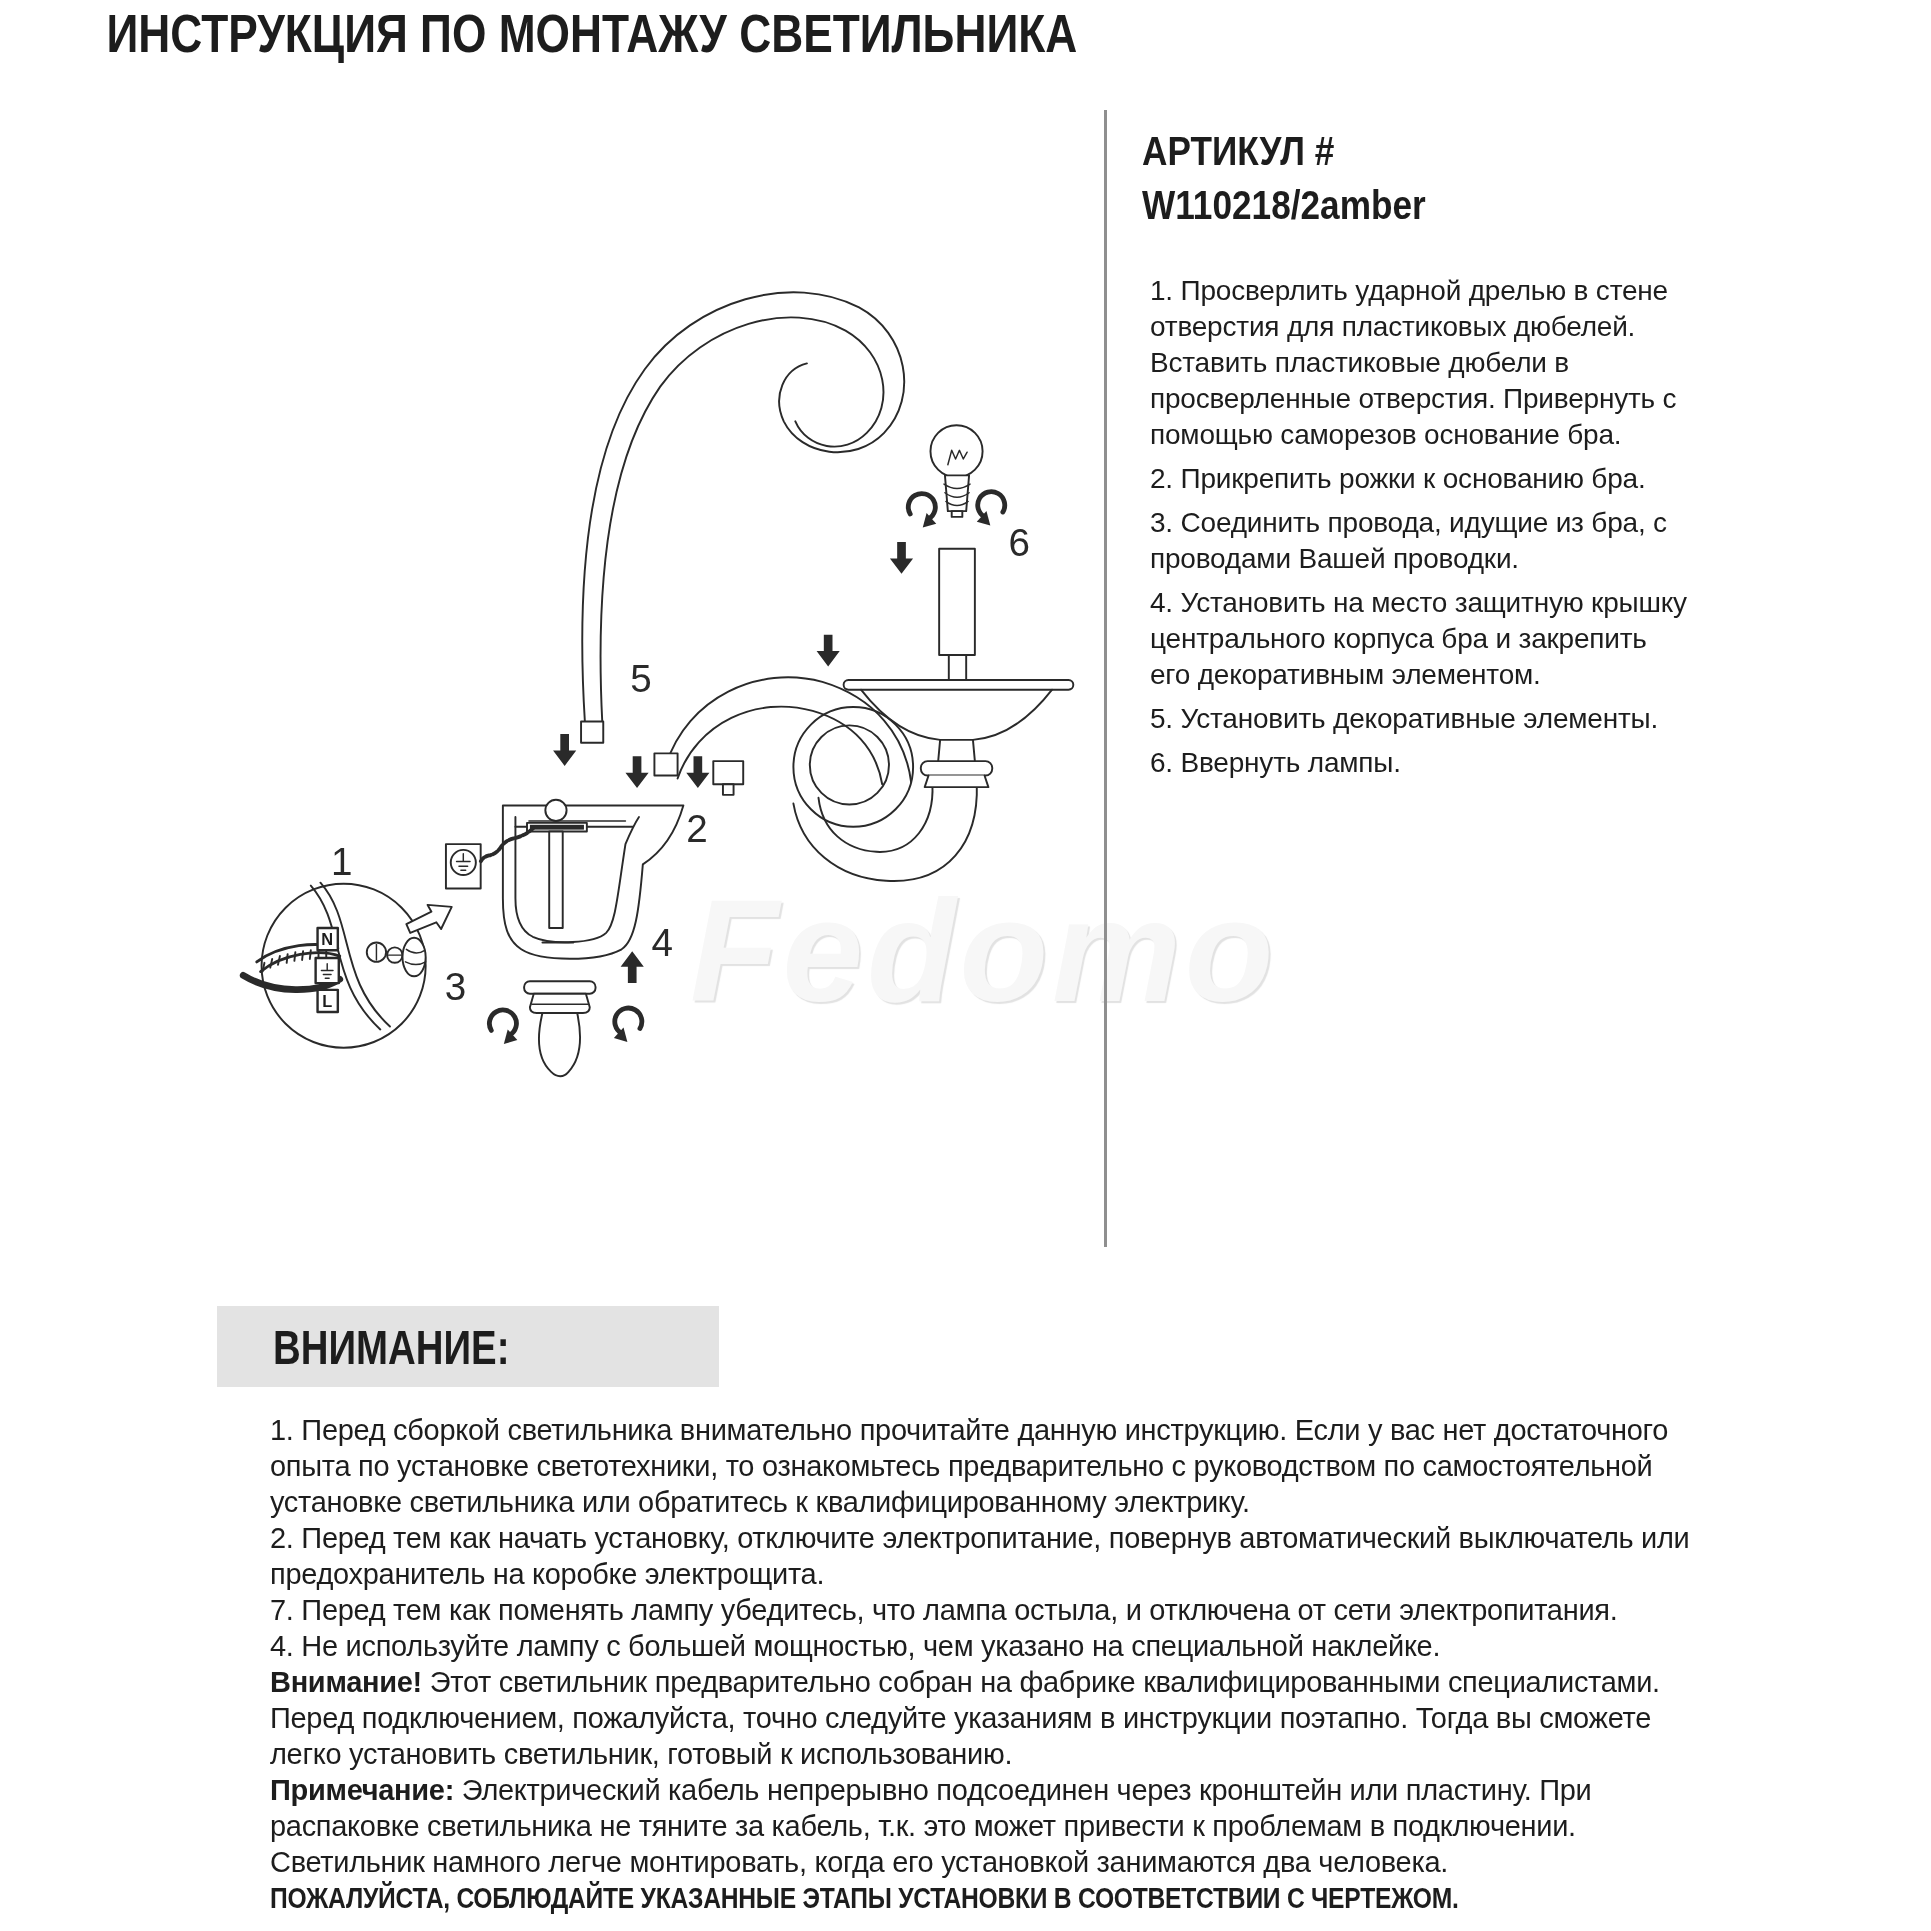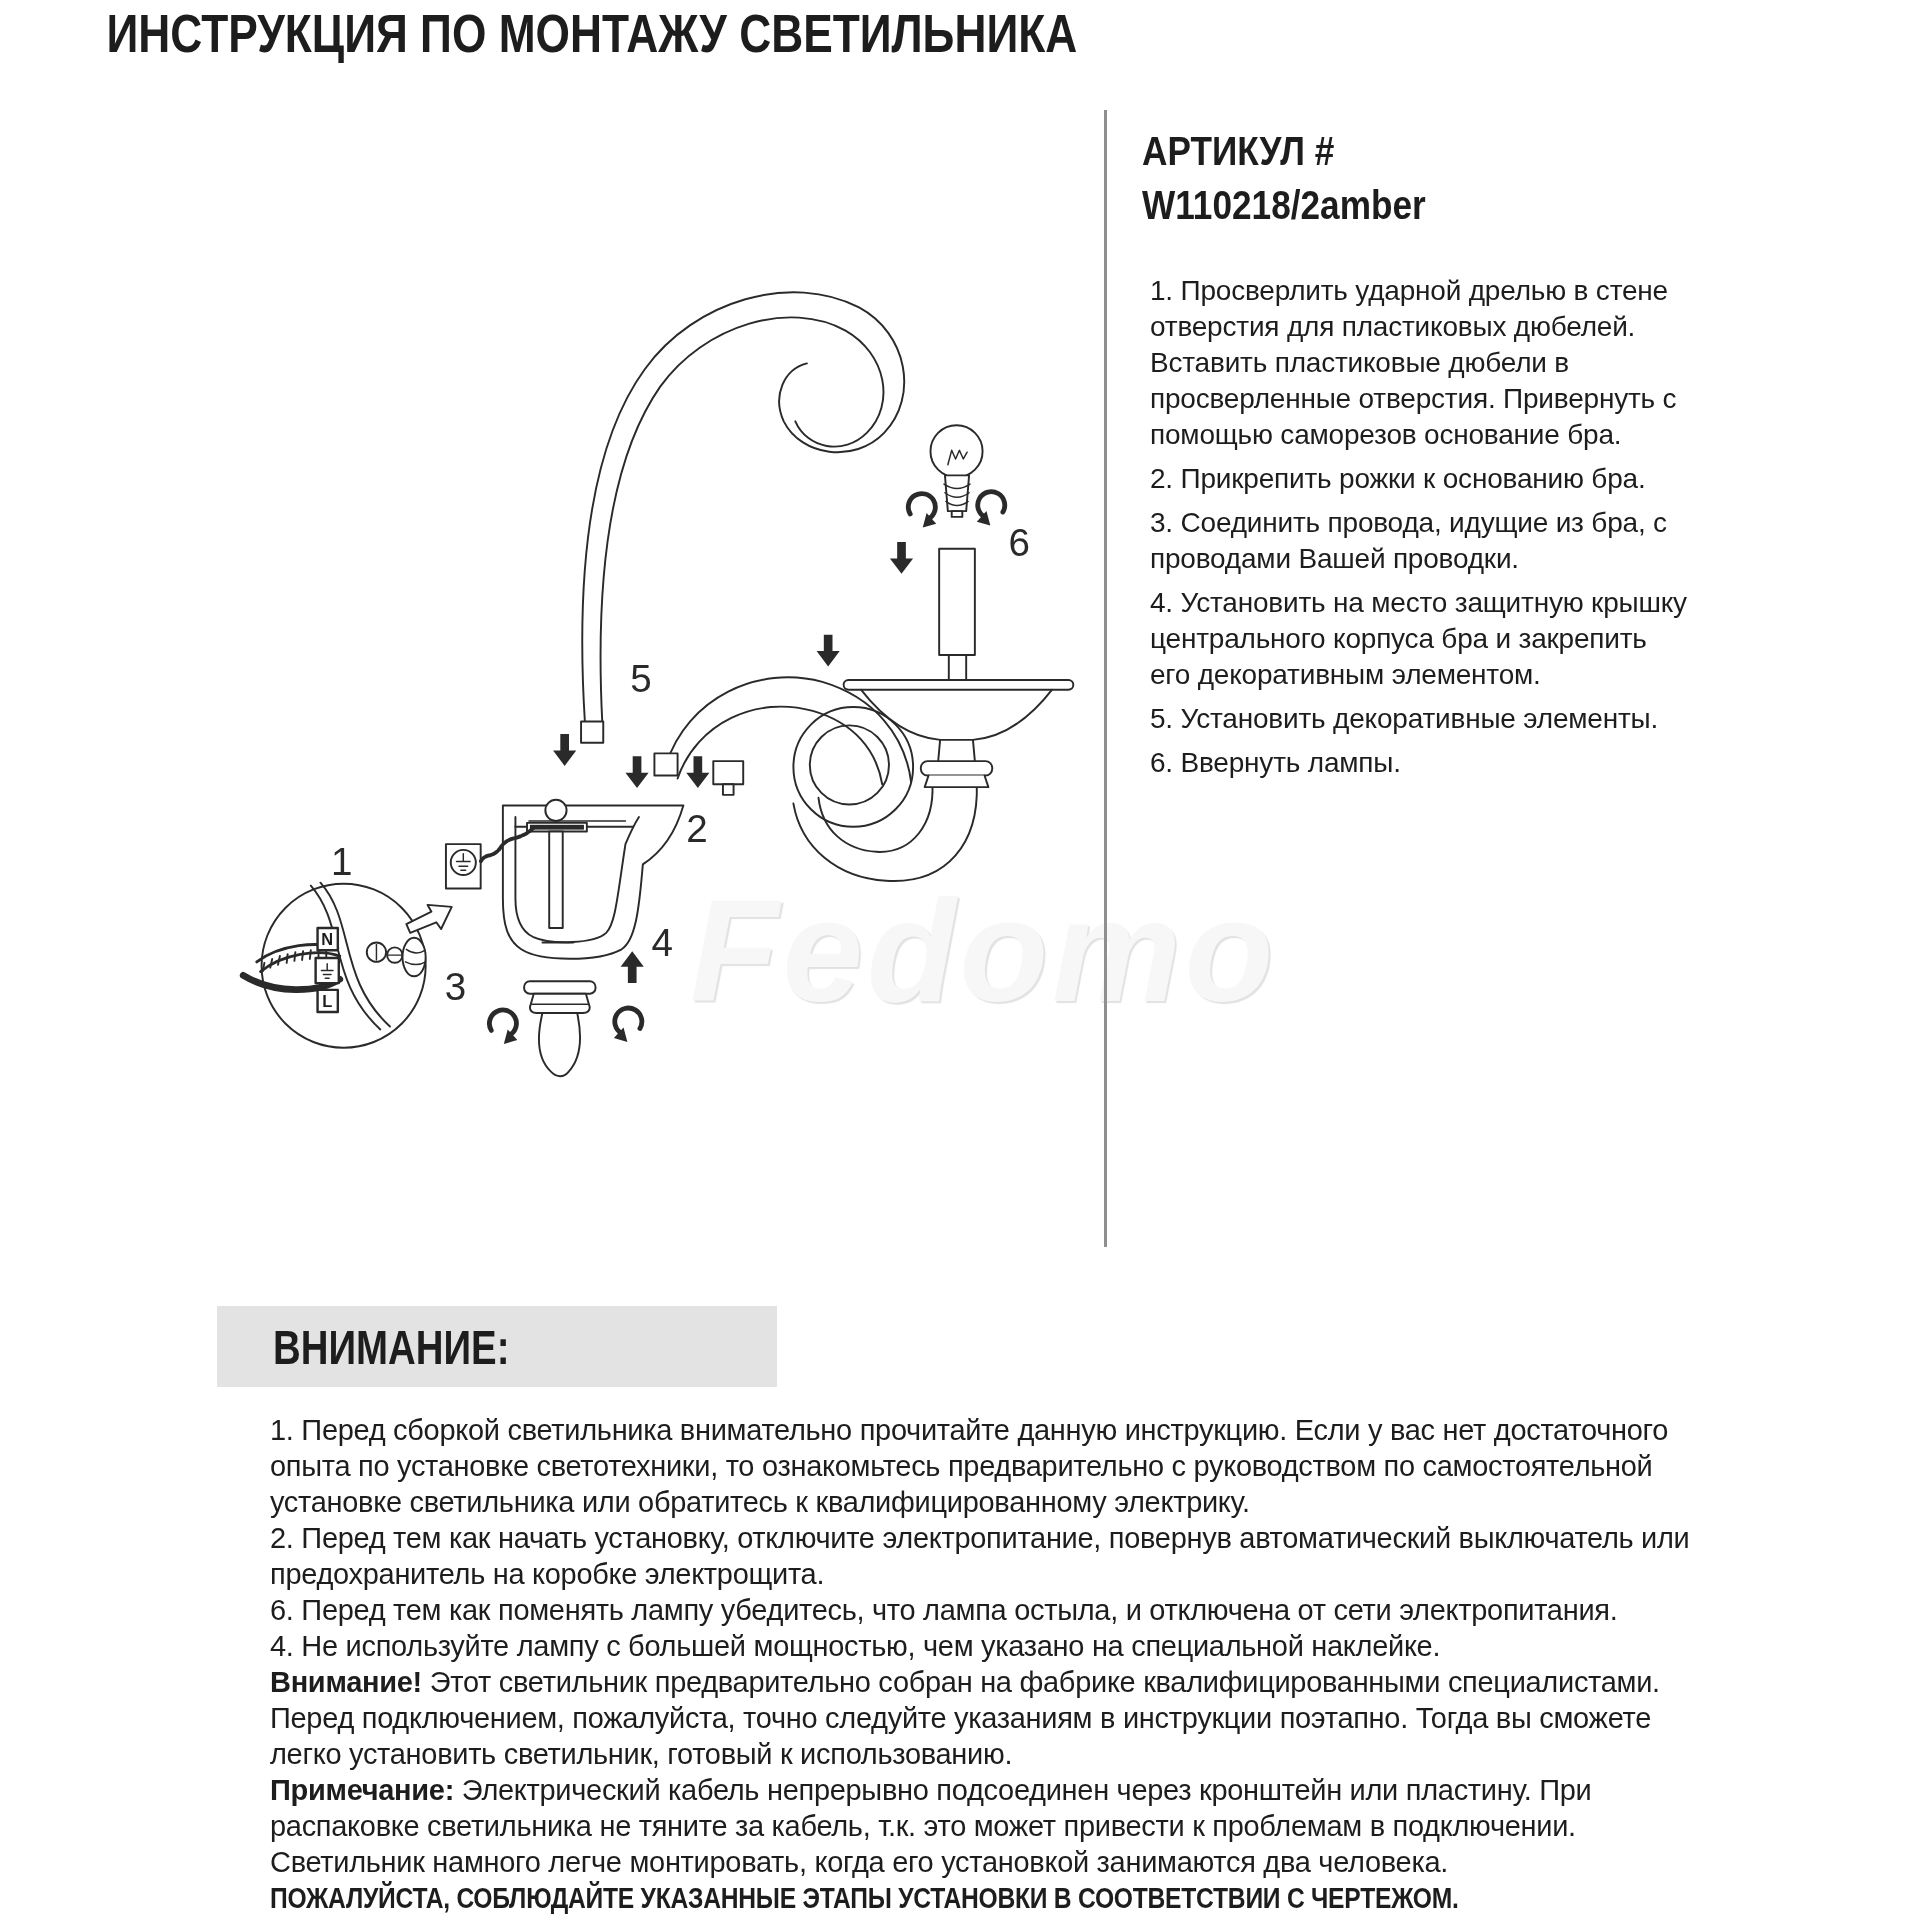--- a/index.html
+++ b/index.html
@@ -15,21 +15,21 @@
   #title .squeeze{display:inline-block;transform:scaleX(.82);transform-origin:50% 50%;}
   
   #divider{left:1104px;top:110px;width:2.9px;height:1137px;background:#8f8f8f;z-index:3;}
   
   #right-col{left:1142px;top:124px;width:560px;z-index:2;}
   .article-line{font-size:40px;font-weight:bold;line-height:54px;white-space:nowrap;}
   .article-line .squeeze{display:inline-block;transform:scaleX(.88);transform-origin:0 50%;}
   #steps{margin-top:41px;font-size:28px;line-height:36px;letter-spacing:-0.2px;}
   #steps p{margin:8px;}
   
-  #attention-bar{left:217px;top:1306px;width:560px;height:81px;background:#e3e3e3;z-index:2;}
+  #attention-bar{left:217px;top:1306px;width:502px;height:81px;background:#e3e3e3;z-index:2;}
   #attention-bar span{display:inline-block;margin:13.5px 0 0 56px;font-size:48px;font-weight:bold;
     transform:scaleX(.8);transform-origin:0 50%;white-space:nowrap;}
   
   #warning-text{left:270px;top:1412px;width:1439px;font-size:29px;line-height:36px;
     letter-spacing:-0.3px;z-index:2;}
   #warning-text p{margin:0;}
   #warning-text .final{font-weight:bold;white-space:nowrap;}
   #warning-text .final .squeeze{display:inline-block;transform:scaleX(.85);transform-origin:0 50%;}
   
   #watermark{left:690px;top:868px;font-size:145px;font-style:italic;font-weight:bold;
@@ -192,19 +192,19 @@
   <text class="term-label" x="339" y="1043" text-anchor="middle">L</text>
 </svg>
 
 <div id="attention-bar" class="abs">
   <span>ВНИМАНИЕ:</span>
 </div>
 
 <div id="warning-text" class="abs">
   <p><b></b><span>1. Перед сборкой светильника внимательно прочитайте данную инструкцию. Если у вас нет достаточного опыта по установке светотехники, то ознакомьтесь предварительно с руководством по самостоятельной установке светильника или обратитесь к квалифицированному электрику.</span></p>
   <p><b></b><span>2. Перед тем как начать установку, отключите электропитание, повернув автоматический выключатель или предохранитель на коробке электрощита.</span></p>
-  <p><b></b><span>6. Перед тем как поменять лампу убедитесь, что лампа остыла, и отключена от сети электропитания.</span></p>
+  <p><b></b><span>7. Перед тем как поменять лампу убедитесь, что лампа остыла, и отключена от сети электропитания.</span></p>
   <p><b></b><span>4. Не используйте лампу с большей мощностью, чем указано на специальной наклейке.</span></p>
   <p><b>Внимание!</b><span> Этот светильник предварительно собран на фабрике квалифицированными специалистами. Перед подключением, пожалуйста, точно следуйте указаниям в инструкции поэтапно. Тогда вы сможете легко установить светильник, готовый к использованию.</span></p>
   <p><b>Примечание:</b><span> Электрический кабель непрерывно подсоединен через кронштейн или пластину. При распаковке светильника не тяните за кабель, т.к. это может привести к проблемам в подключении. Светильник намного легче монтировать, когда его установкой занимаются два человека.</span></p>
   <p class="final"><span class="squeeze">ПОЖАЛУЙСТА, СОБЛЮДАЙТЕ УКАЗАННЫЕ ЭТАПЫ УСТАНОВКИ В СООТВЕТСТВИИ С ЧЕРТЕЖОМ.</span></p>
 </div>
 
 
 </body></html>

